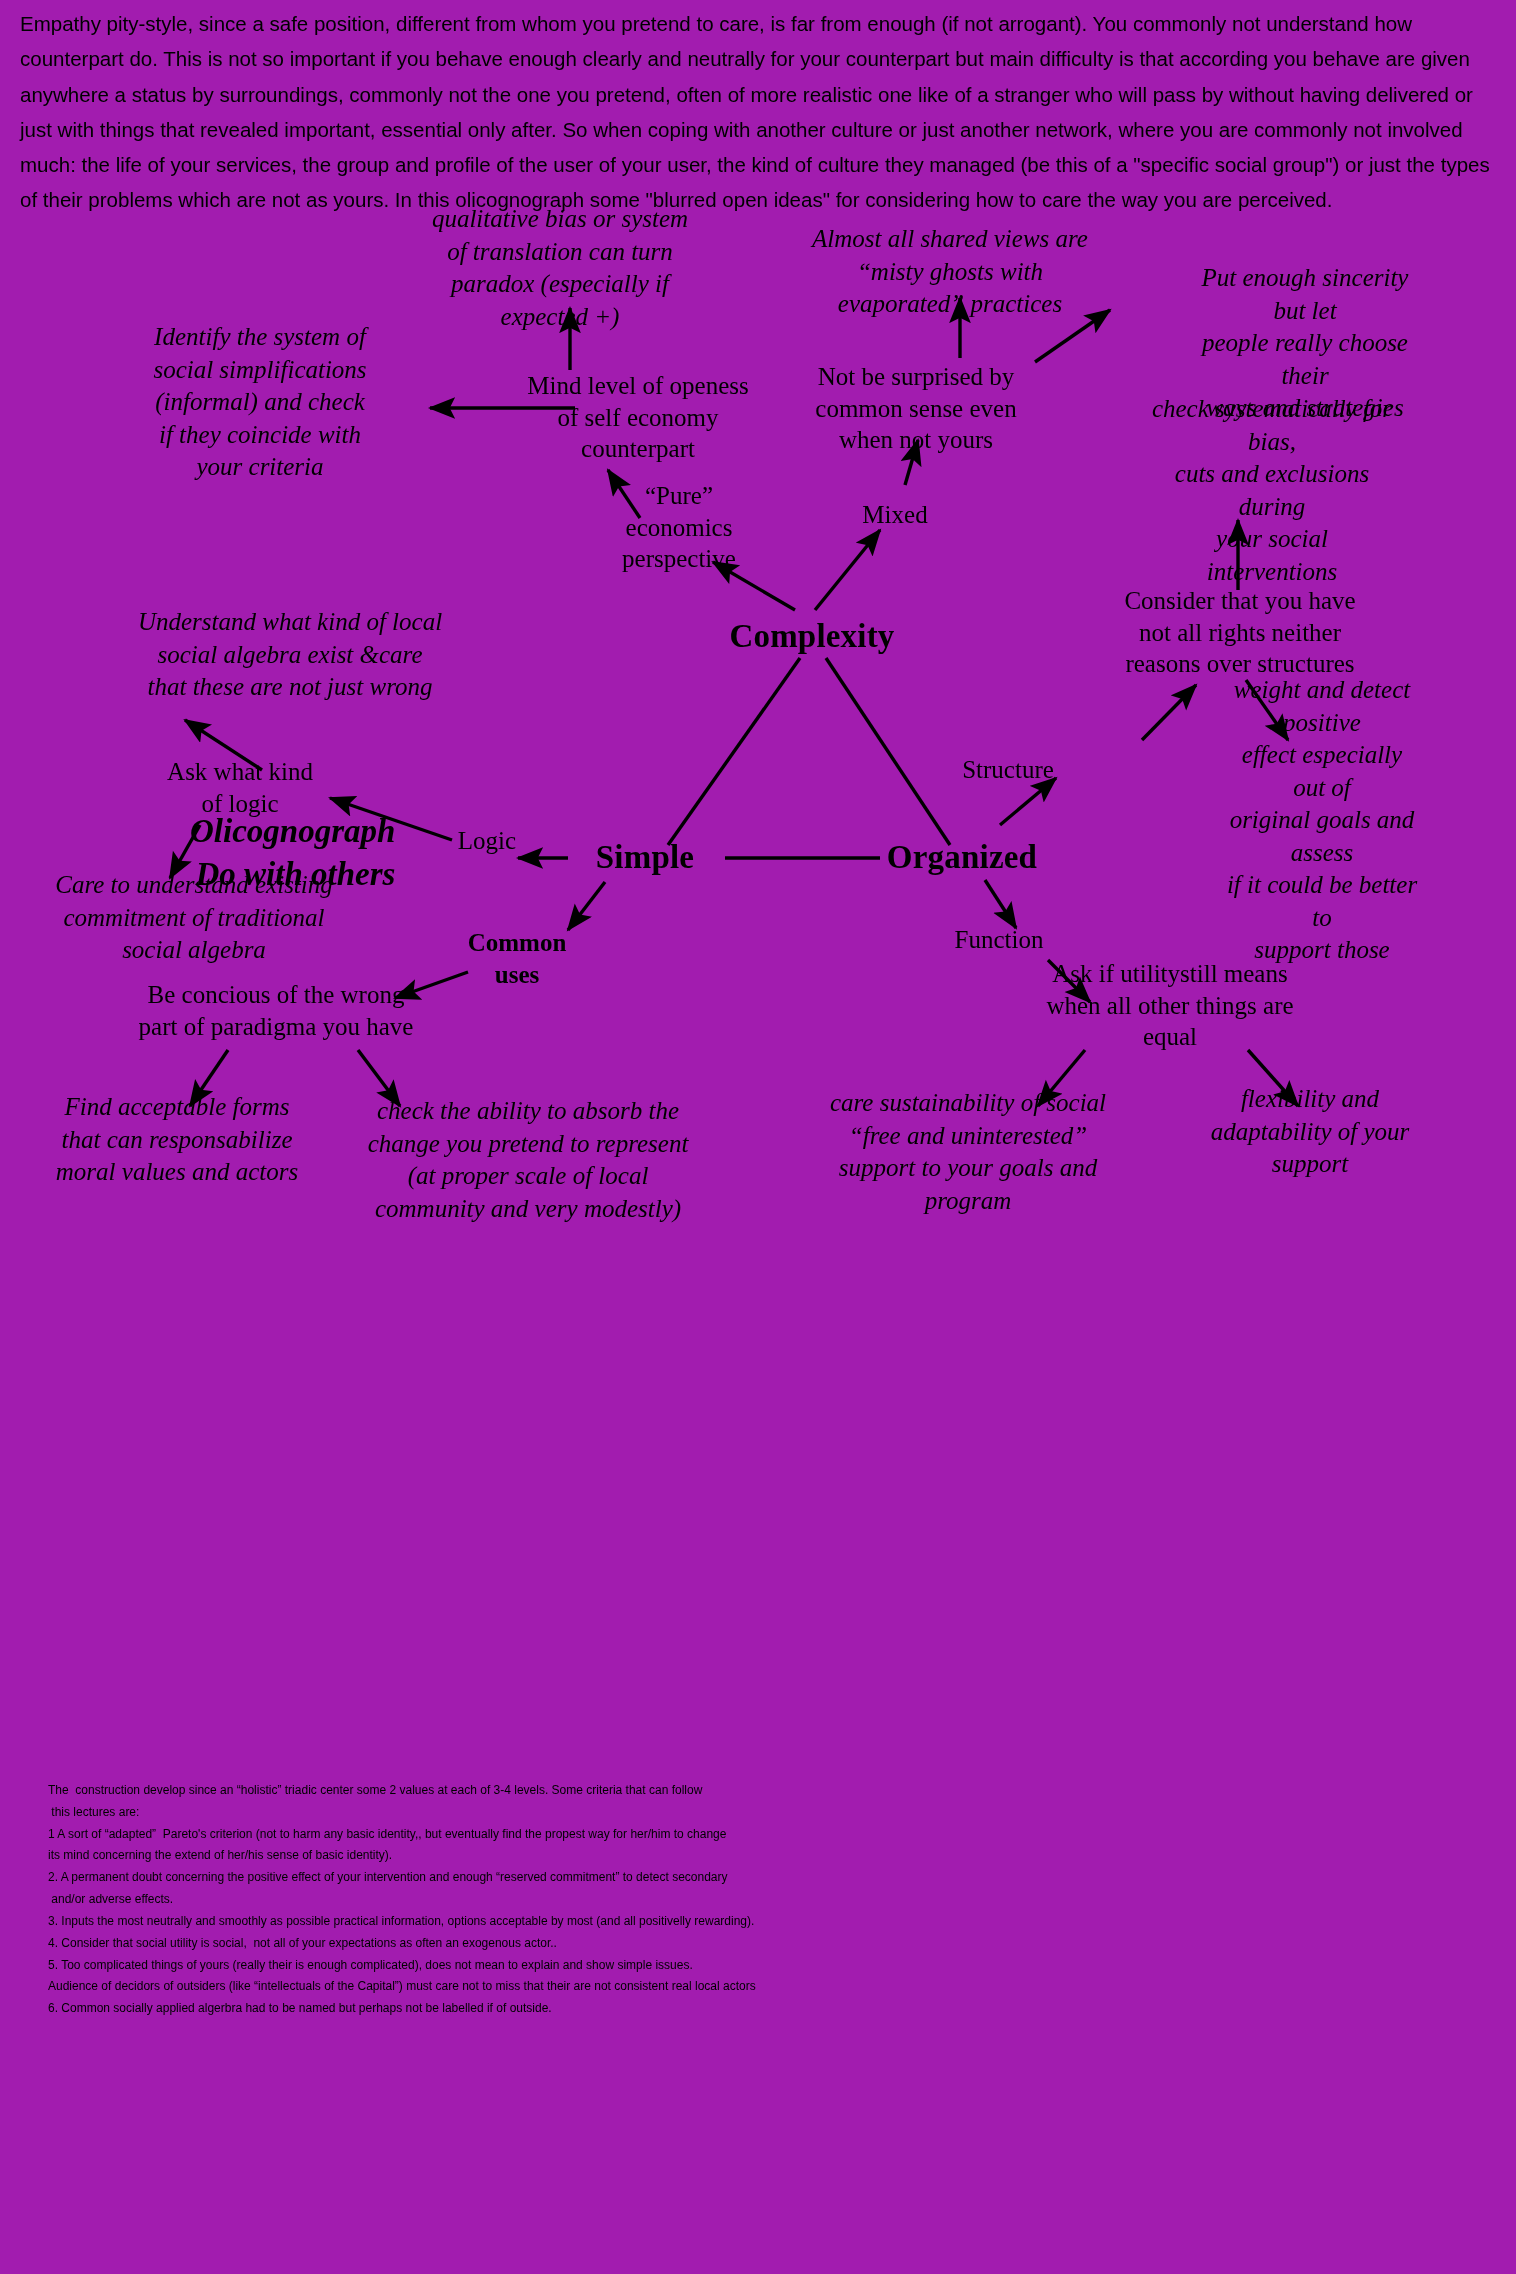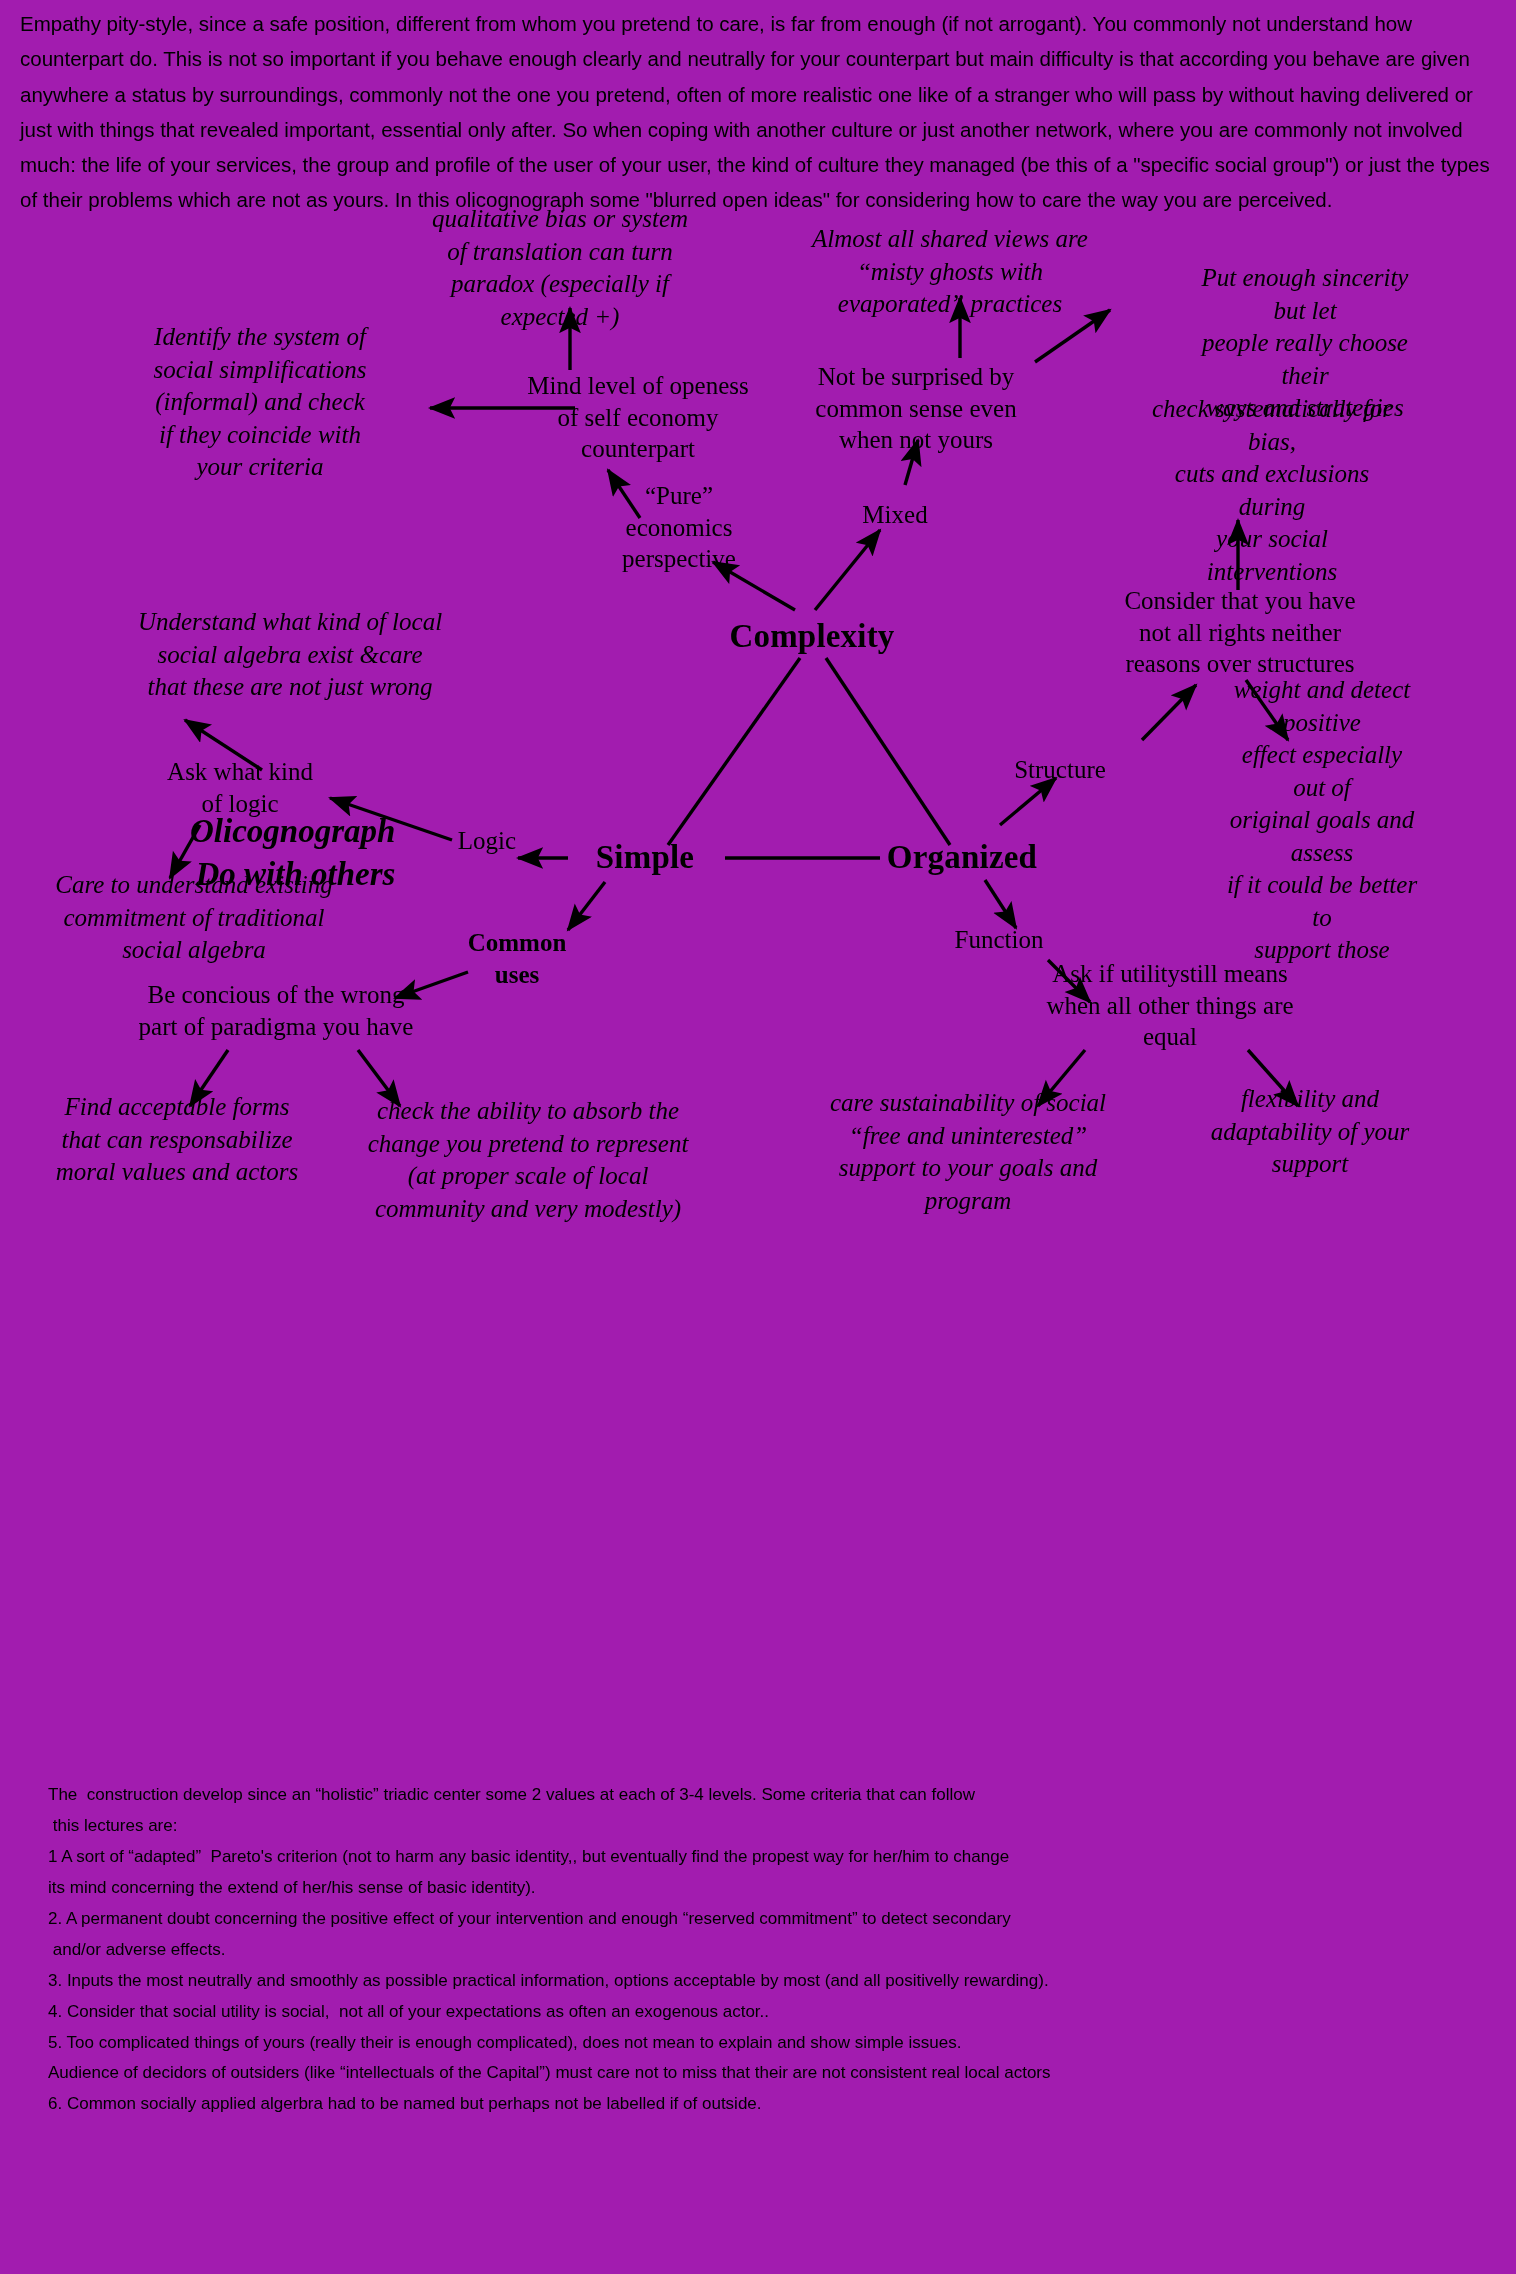--- a/index.html
+++ b/index.html
@@ -28,21 +28,21 @@
   }
   #intro-paragraph {
     left: 20px;
     top: 6px;
     width: 1482px;
   }
   #notes-block {
     left: 48px;
     top: 1780px;
     width: 1450px;
-    font-size: 17px;
+    font-size: 12px;
     line-height: 1.82;
   }
   #notes-block .note-line { display: block; white-space: pre-wrap; }
 
   
   #diagram {
     position: absolute;
     left: 0;
     top: 280px;
     width: 1516px;
@@ -148,21 +148,21 @@
     <div class="node core" style="left:812px; top:357px;">Complexity</div>
     <div class="node core" style="left:645px; top:578px;">Simple</div>
     <div class="node core" style="left:962px; top:578px;">Organized</div>
 
     <div class="node mid" style="left:679px; top:247px;">“Pure”
 economics
 perspective</div>
 
     <div class="node mid" style="left:895px; top:235px;">Mixed</div>
 
-    <div class="node mid" style="left:1060px; top:490px;">Structure</div>
+    <div class="node mid" style="left:1008px; top:490px;">Structure</div>
 
     <div class="node mid" style="left:999px; top:660px;">Function</div>
 
     <div class="node mid" style="left:487px; top:561px;">Logic</div>
 
     <div class="node mid" style="left:517px; top:678px;font-weight:bold;">Common
 uses</div>
 
     <div class="node mid" style="left:638px; top:137px;">Mind level of openess
 of self economy

